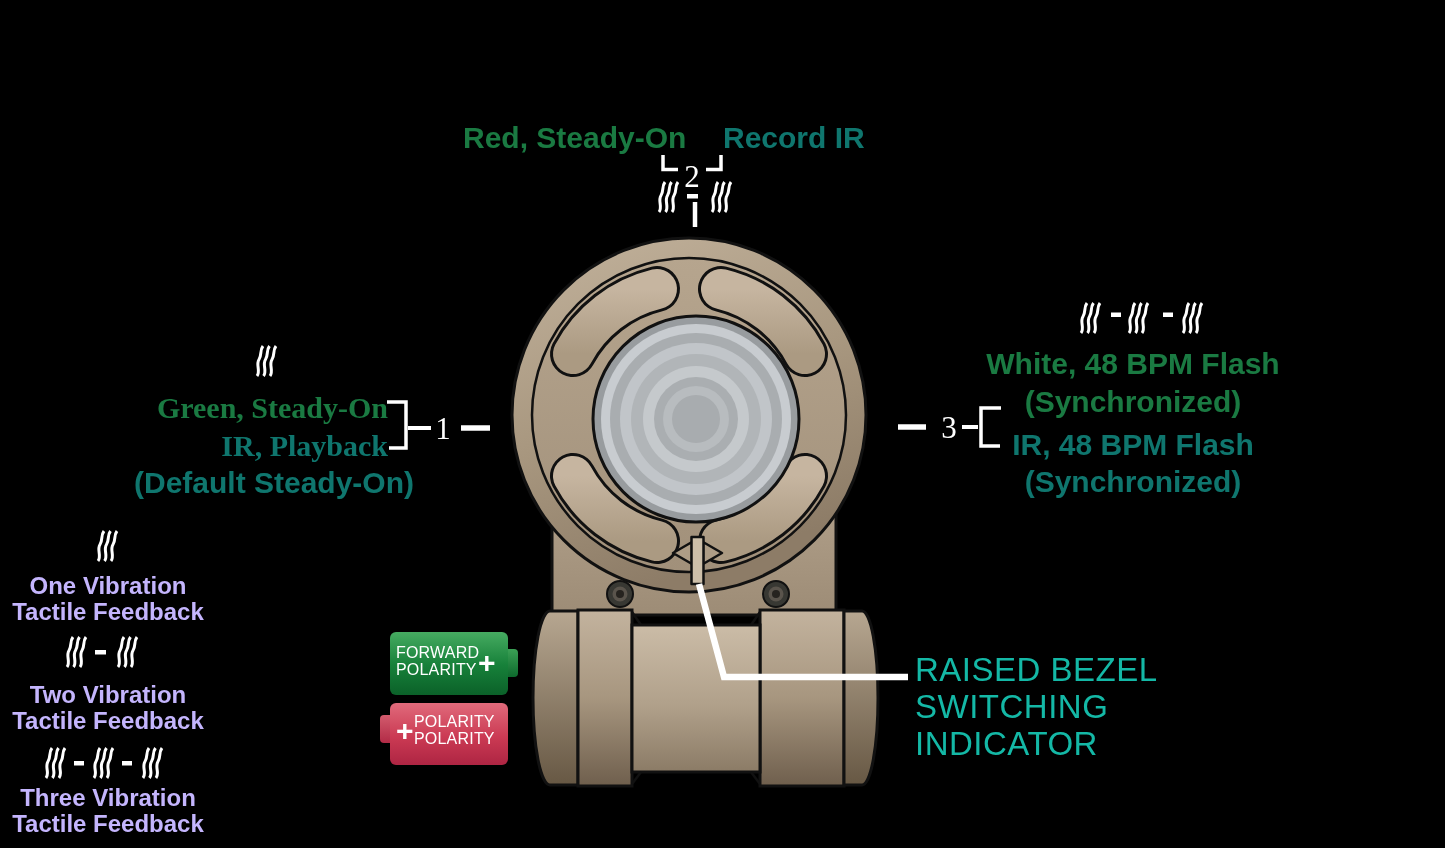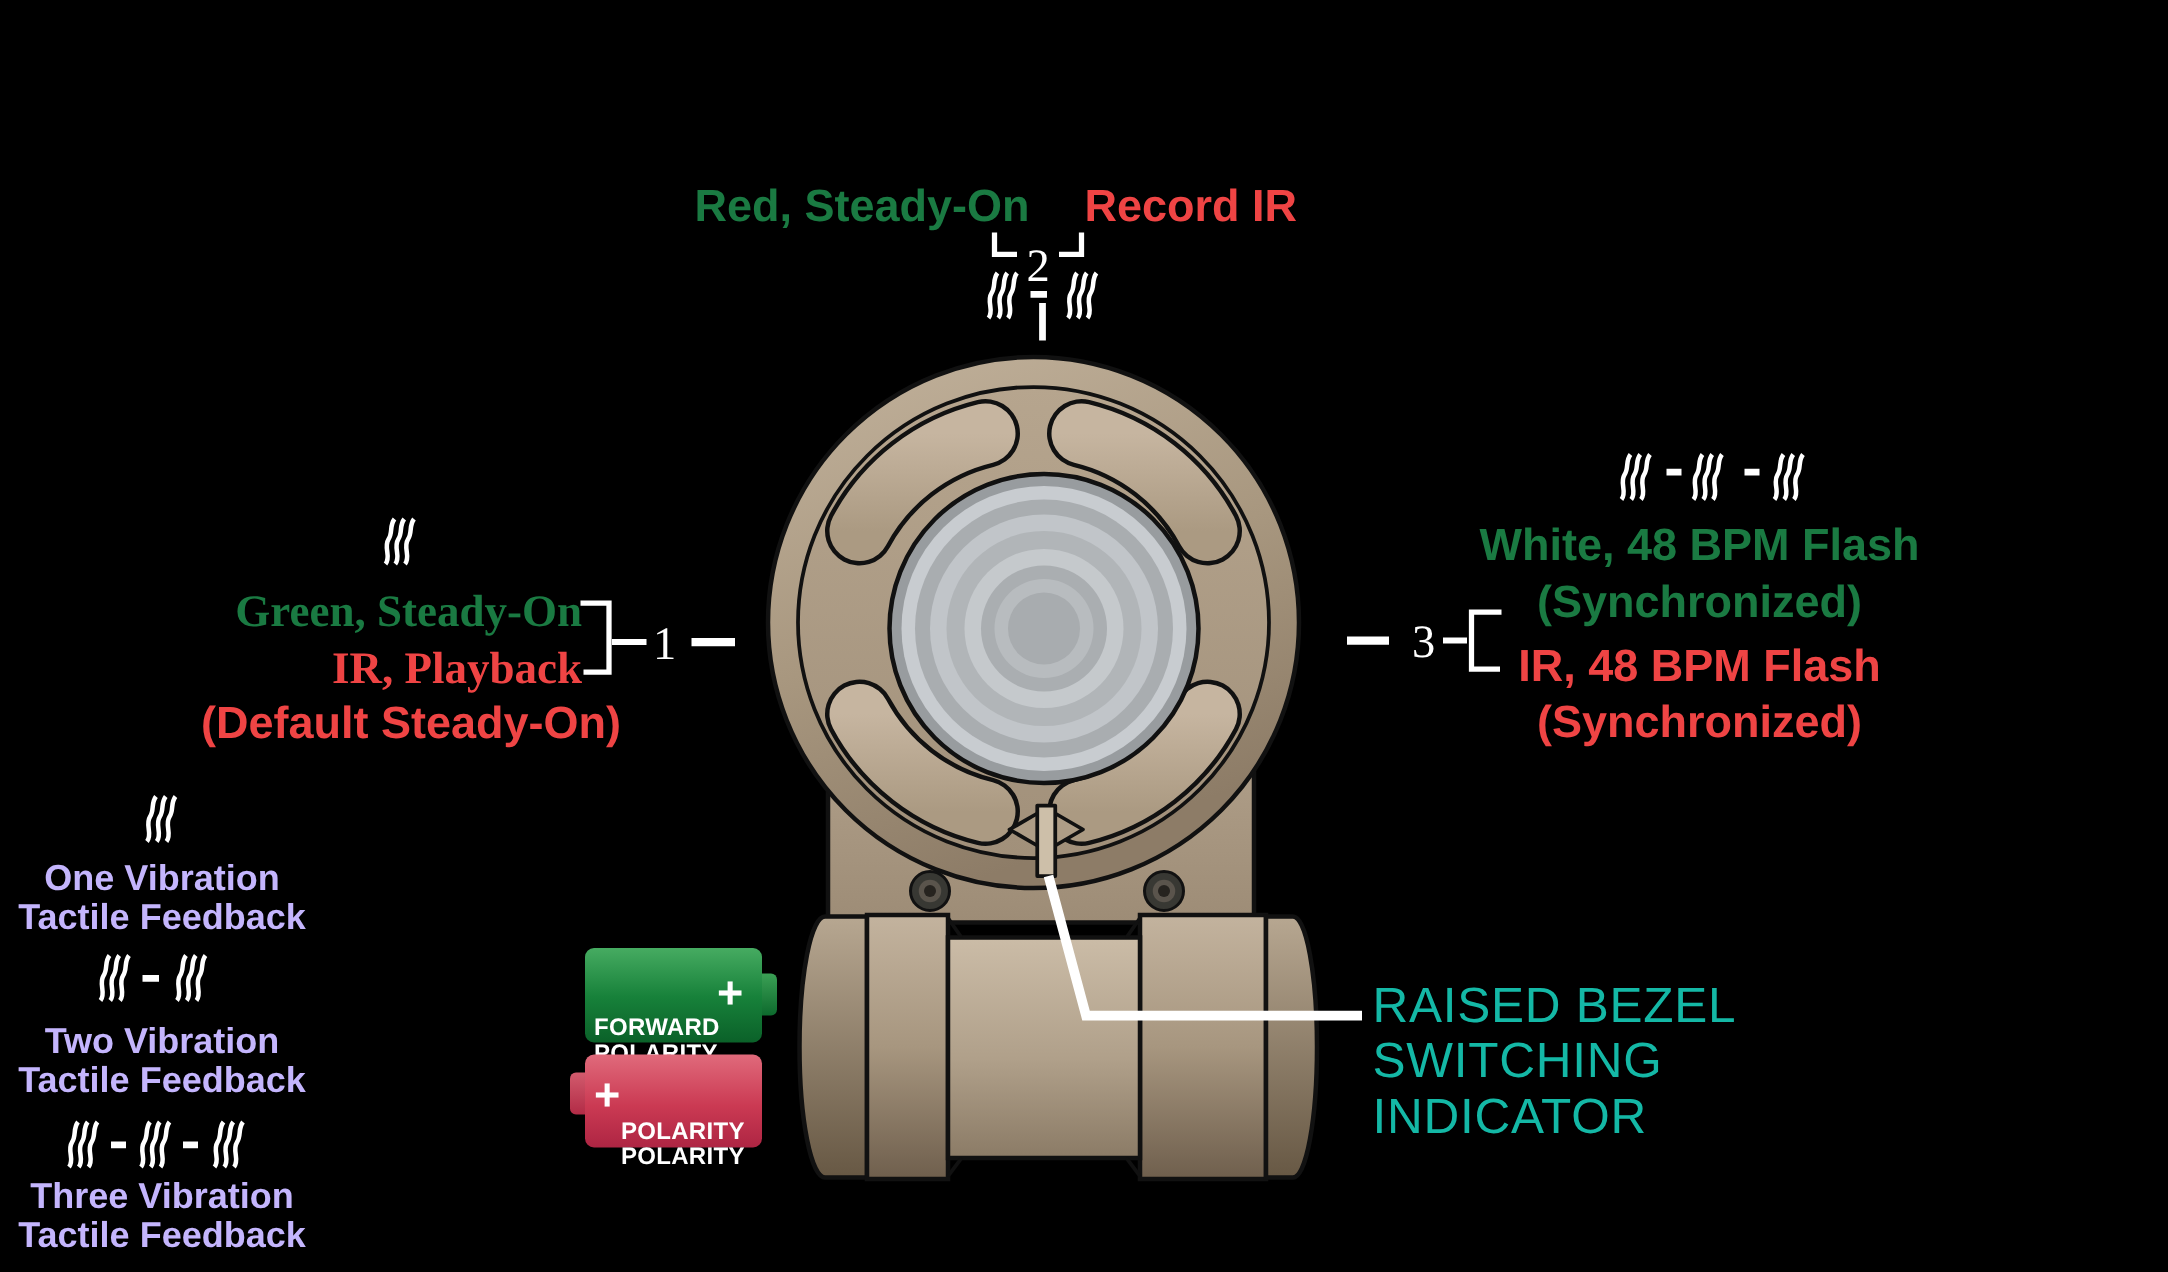--- a/index.html
+++ b/index.html
@@ -1,30 +1,30 @@
 <!DOCTYPE html>
 <html><head>
 <meta charset="utf-8">
 <style>
   html,body{margin:0;padding:0;background:#000;}
   #canvas{position:relative;width:1445px;height:848px;background:#000;overflow:hidden;
           font-family:"Liberation Sans",sans-serif;}
   #art{position:absolute;left:0;top:0;}
   .lbl{position:absolute;font-weight:bold;white-space:nowrap;line-height:1.05;}
   .green{color:#1a7a42;}
-  .red{color:#ef4444;}
+  .red{color:#0f766e;}
   .white{color:#c4b5fd;}
   .sz30{font-size:30px;}
   .sz24{font-size:24px;}
   .ralign{text-align:right;font-family:Liberation Serif, serif;}
   .calign{text-align:center;}
   .bezel-note{position:absolute;left:915px;top:651px;color:#14b8a6;font-weight:normal;
               font-size:33px;line-height:37px;letter-spacing:0.5px;white-space:nowrap;}
   .badge{position:absolute;width:118px;border-radius:6px;color:#fff;}
-  .badge .txt{position:absolute;font-size:16px;font-weight:bold;line-height:16.5px;letter-spacing:0.2px;margin-top:33px;}
+  .badge .txt{position:absolute;font-size:16px;font-weight:normal;line-height:16.5px;letter-spacing:0.2px;}
   .badge .plus{position:absolute;font-size:30px;font-weight:bold;line-height:26px;}
   .badge .nub{position:absolute;width:10px;height:28px;}
   #fwd-badge{left:390px;top:632px;height:63px;background:linear-gradient(#46ab61,#17813a 52%,#0b6129);}
   #fwd-badge .txt{left:6px;top:13px;}
   #fwd-badge .plus{left:88px;top:18px;}
   #fwd-badge .nub{right:-10px;top:17px;border-radius:0 4px 4px 0;background:linear-gradient(#3ba055,#0d6a2d);}
   #rev-badge{left:390px;top:703px;height:62px;background:linear-gradient(#e06a7b,#cb3a53 55%,#ae2543);}
   #rev-badge .txt{left:24px;top:11px;}
   #rev-badge .plus{left:6px;top:15px;}
   #rev-badge .nub{left:-10px;top:12px;border-radius:4px 0 0 4px;background:linear-gradient(#d25b6d,#b22b46);}

